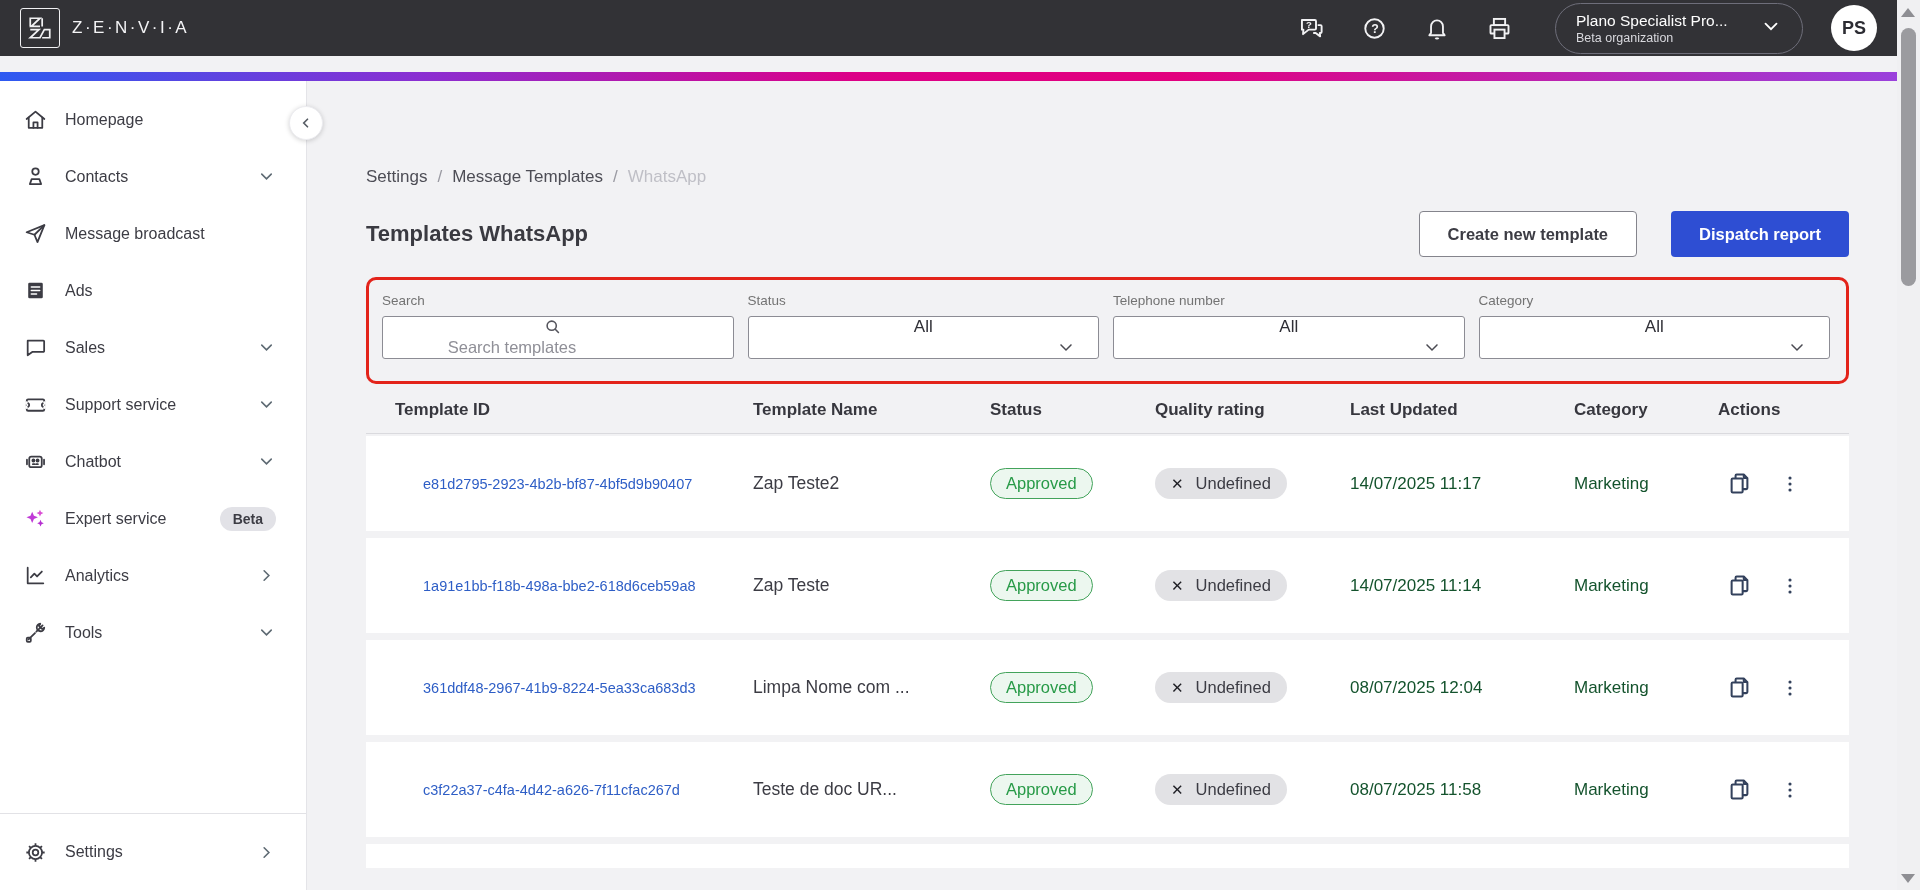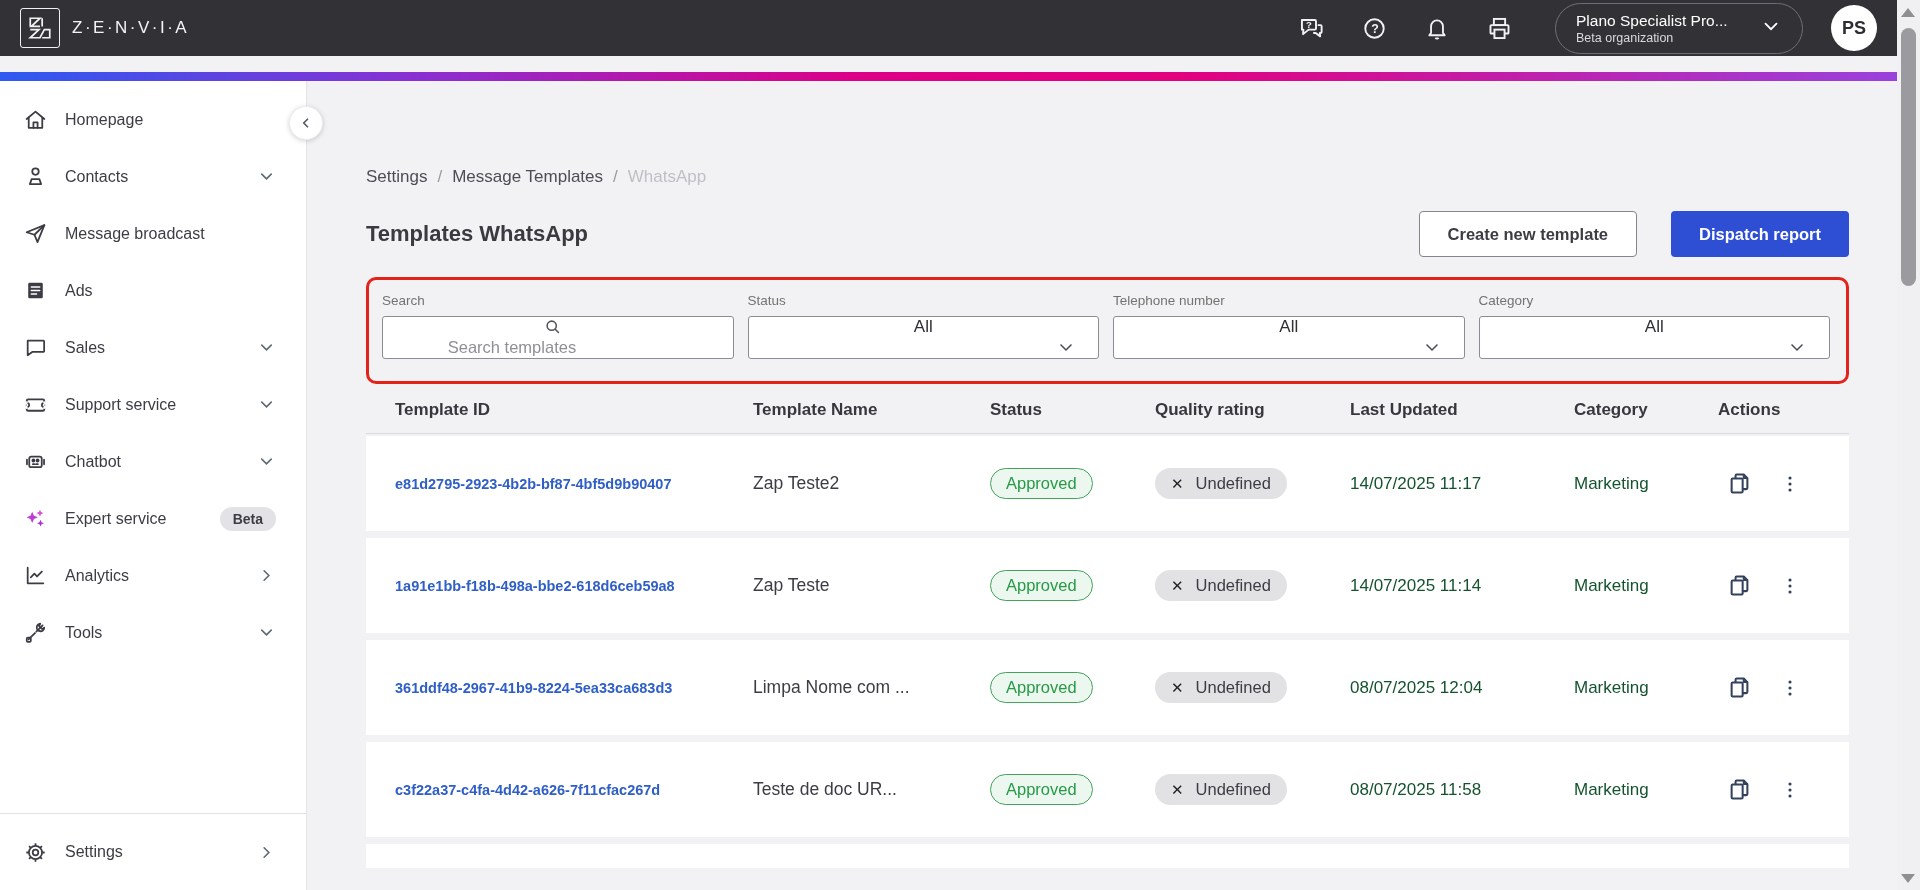--- a/index.html
+++ b/index.html
@@ -76,21 +76,21 @@
   .f-search-icon { color:#55555d; margin-right:11px; display:flex; }
 
   
   .table { margin-top:0; }
   .thead { display:grid; grid-template-columns:358px 237px 165px 195px 224px 144px 1fr;
            padding:16px 0 13px 29px; border-bottom:1px solid #dadade;
            font-weight:bold; font-size:17px; color:#37373e; }
   .trow { display:grid; grid-template-columns:358px 237px 165px 195px 224px 144px 1fr;
           align-items:center; background:#ffffff; height:95px; margin-top:7px; padding-left:29px; }
   .trow:first-of-type { margin-top:2px; }
-  .cell-id a { color:#2e5ec6; font-size:14.5px; font-weight:bold; text-decoration:none; cursor:pointer; }
+  .cell-id a { color:#2e5ec6; font-size:14.5px; font-weight:normal; text-decoration:none; cursor:pointer;margin-left:28px; }
   .cell-name { font-size:17.5px; color:#3c3c44; }
   .badge-approved { display:inline-block; border:1.5px solid #43a35b; background:#ecf7ef;
                     color:#279a47; font-size:16.5px; border-radius:999px; padding:5px 15px; }
   .pill-quality { display:inline-flex; align-items:center; gap:12px; background:#e2e2e5;
                   border-radius:999px; padding:6px 16px; font-size:16.5px; color:#3c3c44; }
   .pill-quality .qx { font-weight:bold; color:#1e1e24; font-size:15px; }
   .cell-date,.cell-cat { font-size:17px; color:#14532d; }
   .cell-actions { display:flex; align-items:center; gap:26px; color:#33415c; padding-left:8px; }
   .cell-actions .act { cursor:pointer; display:flex; }
   .row-partial { background:#fff; height:24px; margin-top:7px; }

